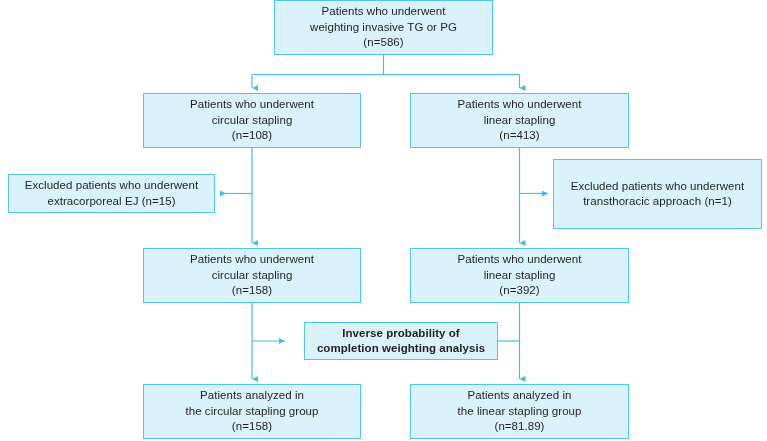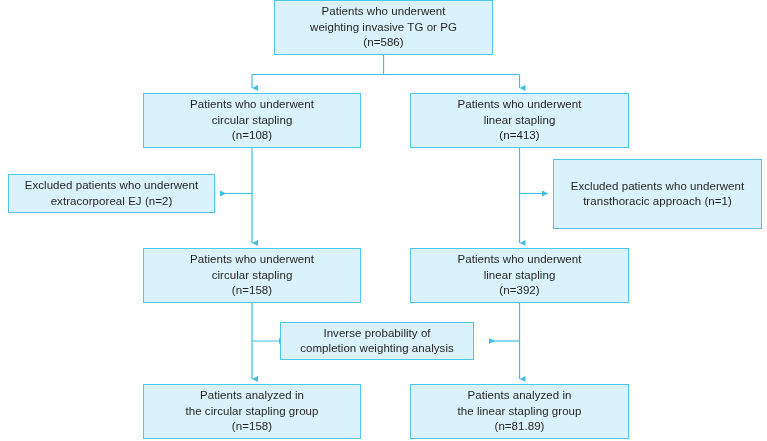--- a/index.html
+++ b/index.html
@@ -51,21 +51,21 @@
   
   #node-circ-1   { left: 143px; top: 93px;  width: 218px; height: 55px; }
   #node-lin-1    { left: 410px; top: 93px;  width: 219px; height: 55px; }
   
   #node-excl-l   { left: 8px;   top: 174px; width: 207px; height: 39px; }
   #node-excl-r   { left: 553px; top: 159px; width: 209px; height: 70px; }
   
   #node-circ-2   { left: 143px; top: 248px; width: 218px; height: 55px; }
   #node-lin-2    { left: 410px; top: 248px; width: 219px; height: 55px; }
   
-  #node-iptw     { left: 280px; top: 322px; width: 194px; height: 38px; }
+  #node-iptw     { left: 304px; top: 322px; width: 194px; height: 38px; font-weight: bold; }
   
   #node-final-l  { left: 143px; top: 384px; width: 218px; height: 55px; }
   #node-final-r  { left: 410px; top: 384px; width: 219px; height: 55px; }
 </style>
 </head>
 <body>
 
 <div id="flowchart">
 
   <svg class="connectors" viewBox="0 0 767 441">
@@ -115,21 +115,21 @@
   </div>
 
   <div class="node" id="node-lin-1">
     <span class="line">Patients who underwent</span>
     <span class="line">linear stapling</span>
     <span class="line">(n=413)</span>
   </div>
 
   <div class="node" id="node-excl-l">
     <span class="line">Excluded patients who underwent</span>
-    <span class="line">extracorporeal EJ (n=2)</span>
+    <span class="line">extracorporeal EJ (n=15)</span>
   </div>
 
   <div class="node" id="node-excl-r">
     <span class="line">Excluded patients who underwent</span>
     <span class="line">transthoracic approach (n=1)</span>
   </div>
 
   <div class="node" id="node-circ-2">
     <span class="line">Patients who underwent</span>
     <span class="line">circular stapling</span>

